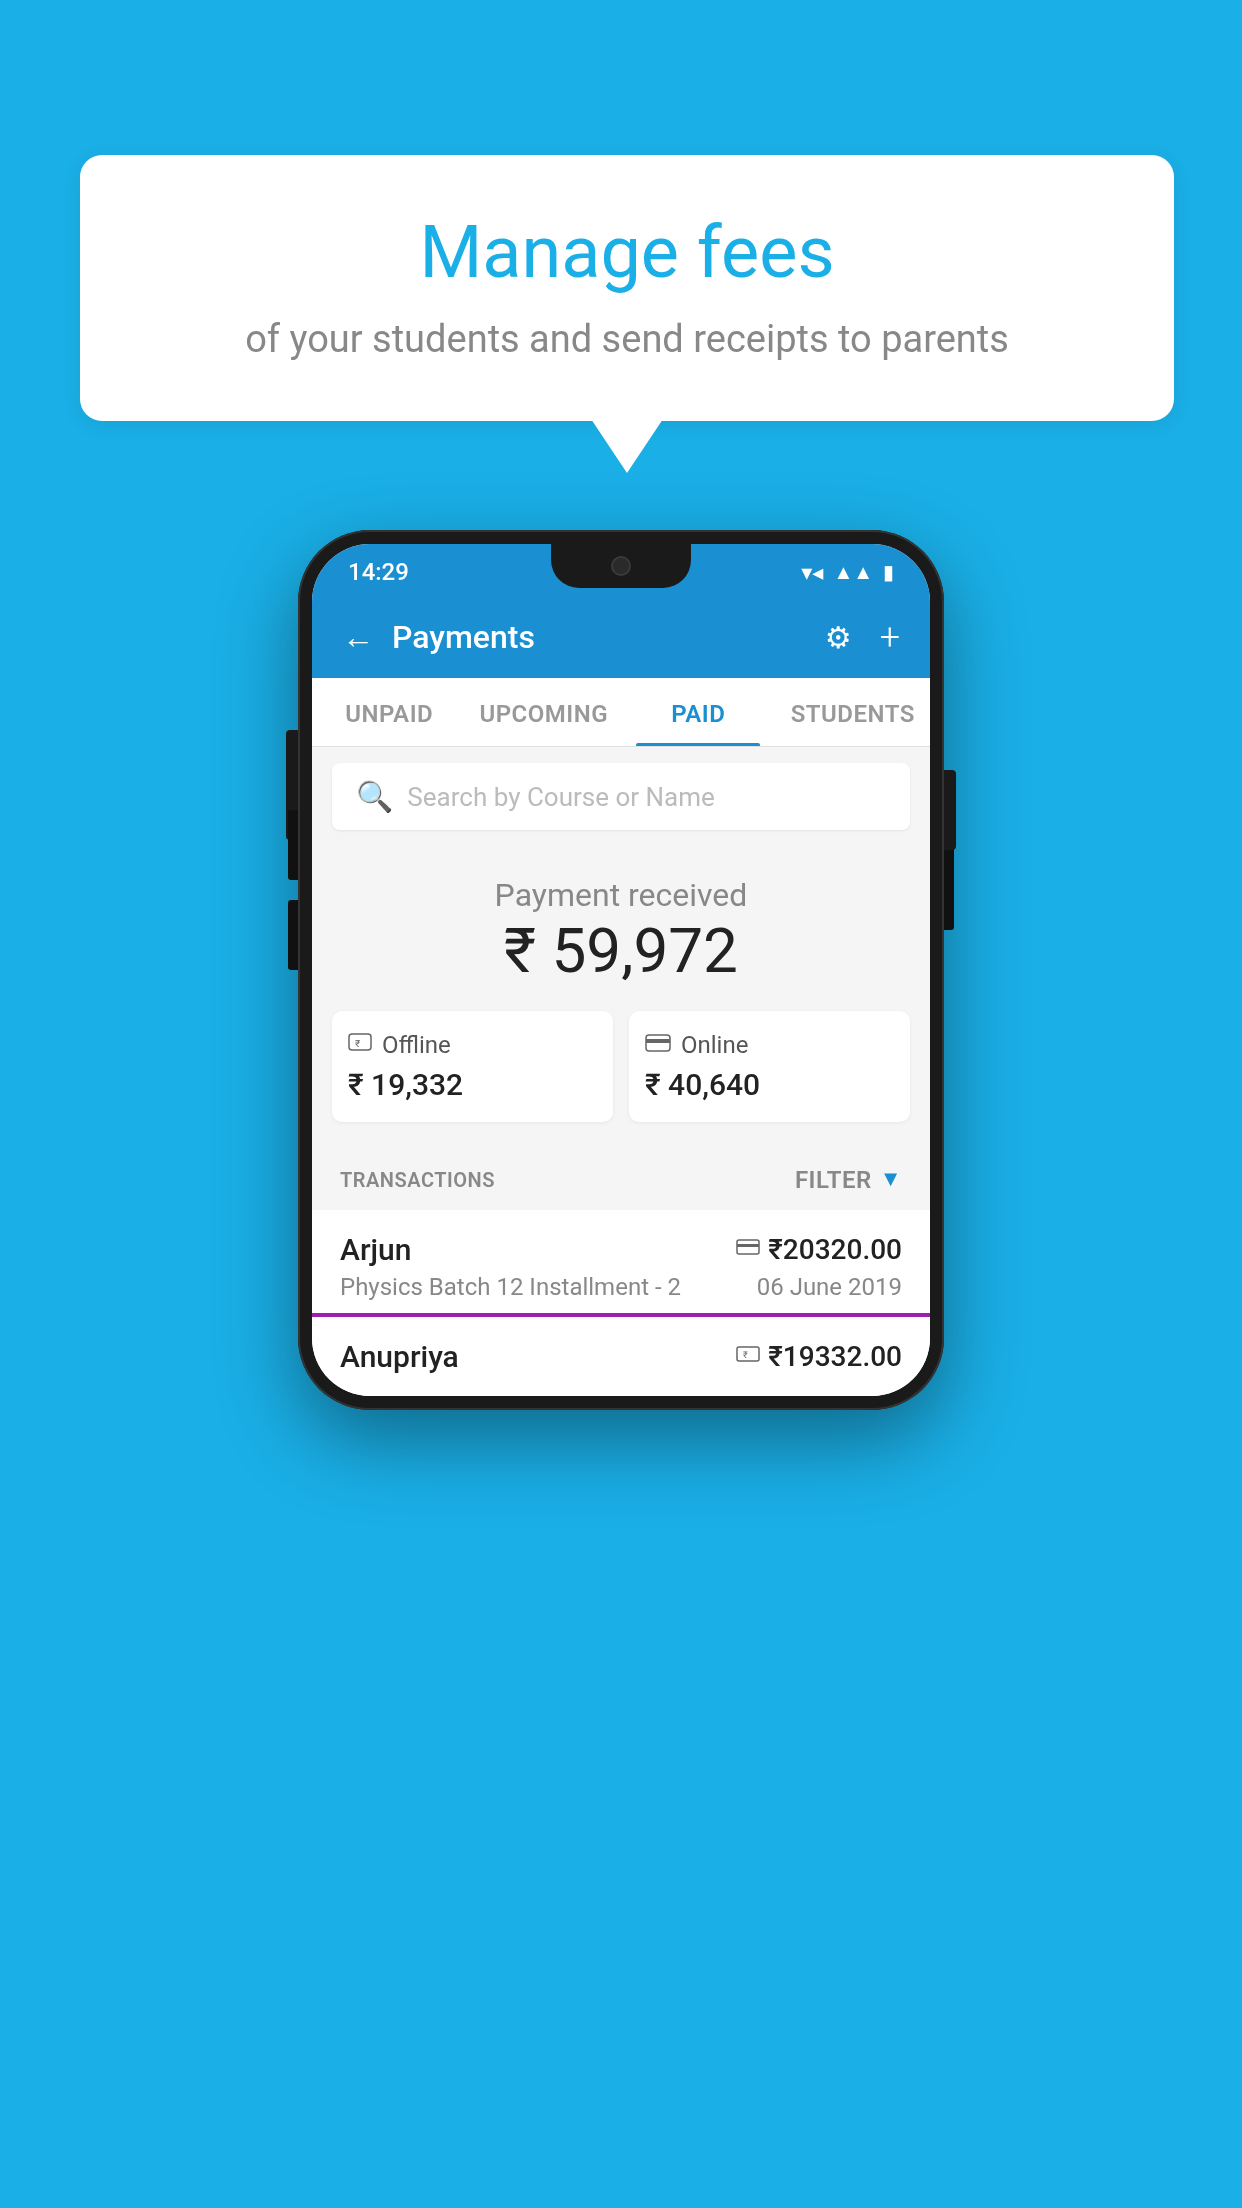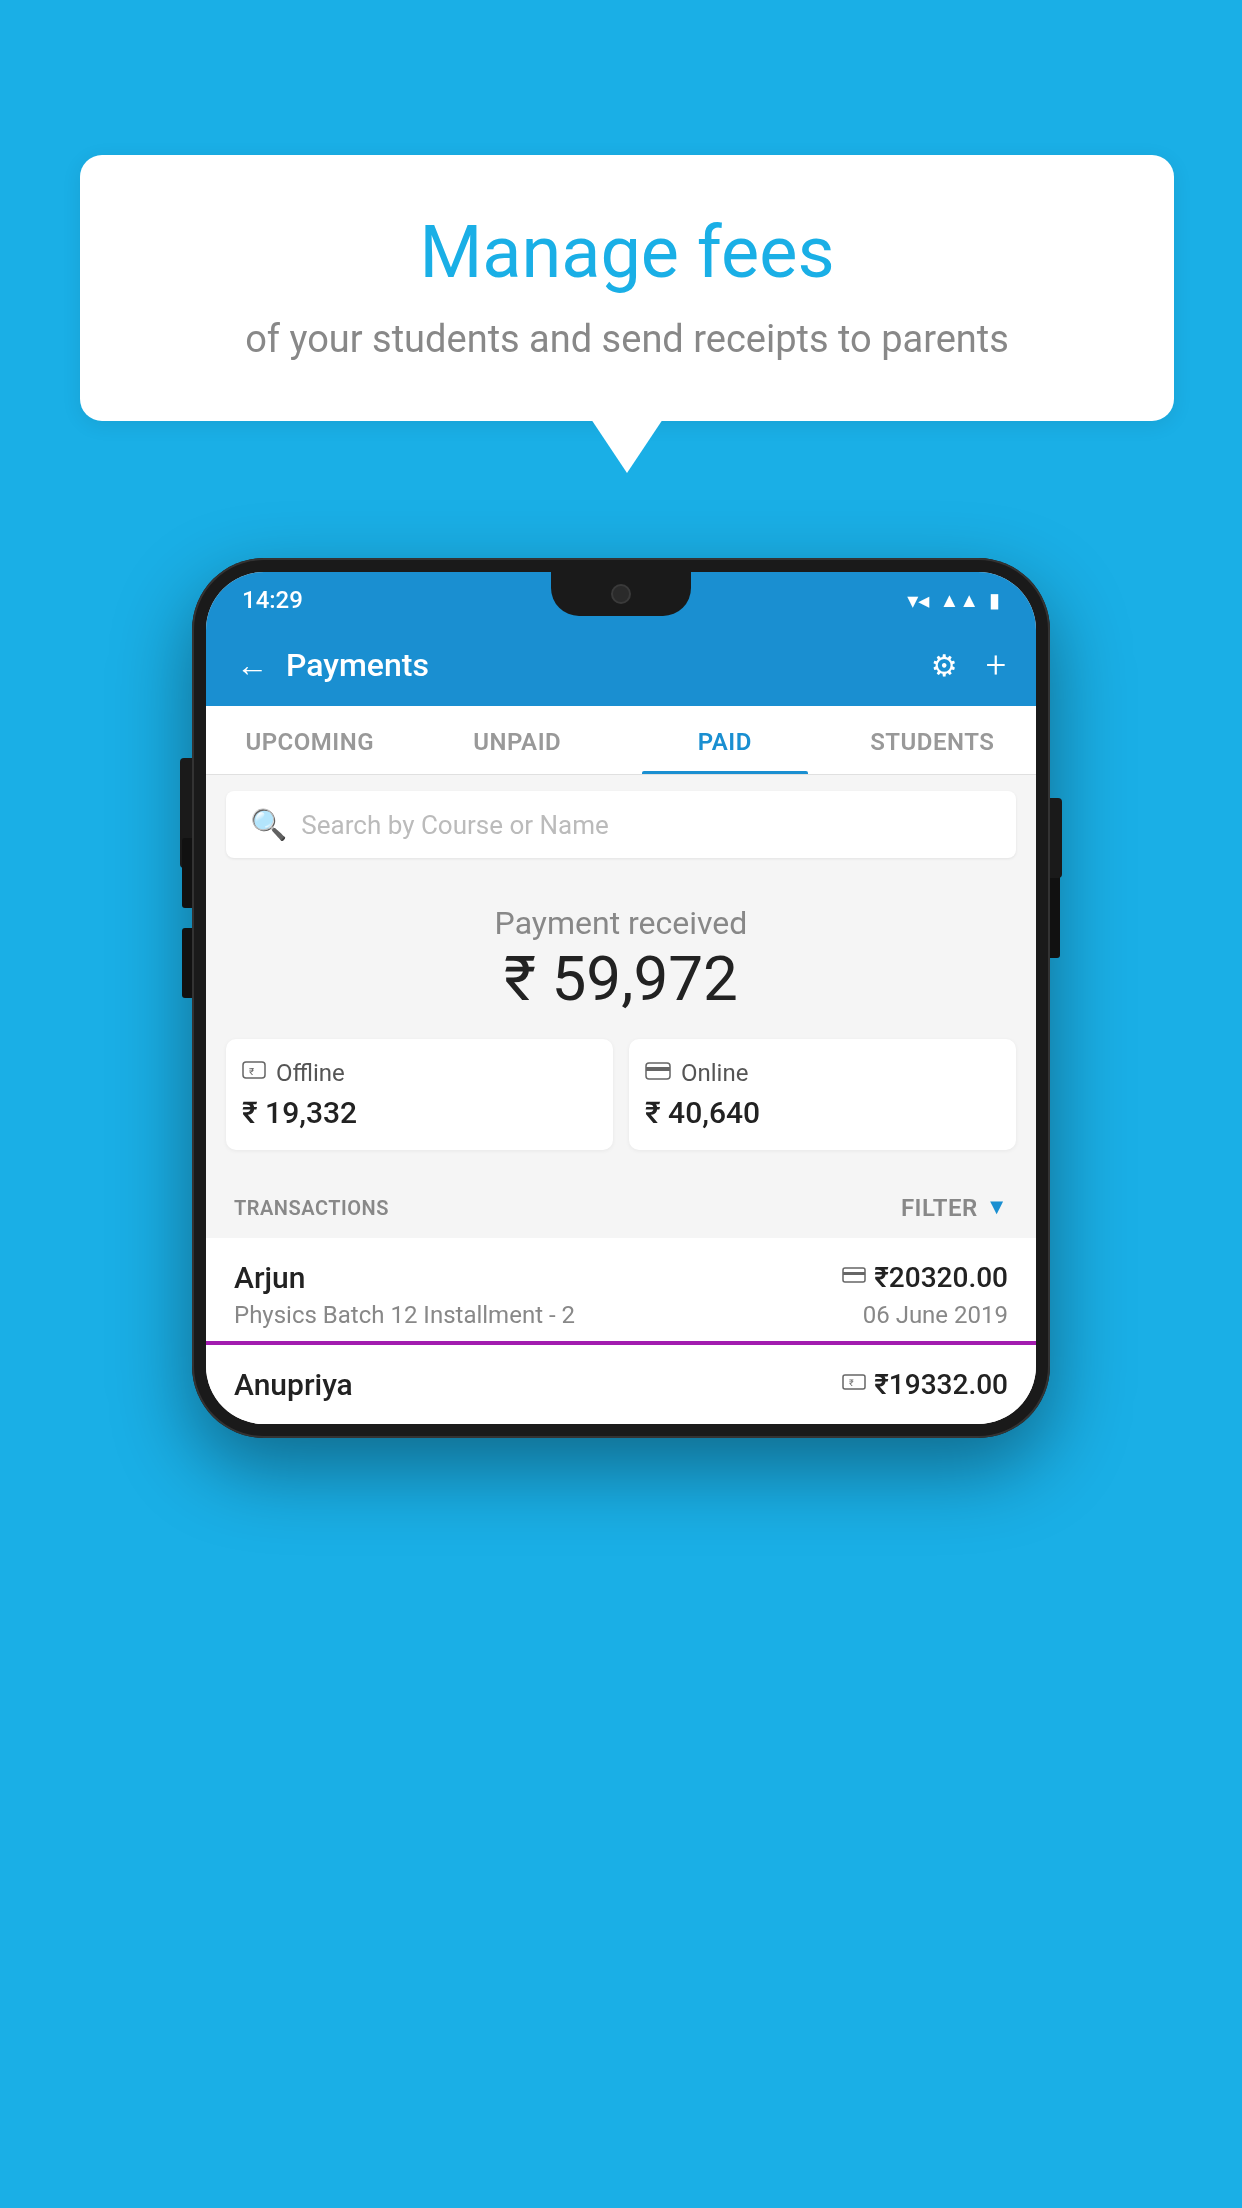--- a/index.html
+++ b/index.html
@@ -52,24 +52,24 @@
 
     .bubble-subtitle {
       color: #888;
       font-size: 38px;
       font-weight: 400;
     }
 
     
     .phone-wrapper {
       position: absolute;
-      top: 558px;
+      top: 530px;
       left: 50%;
       transform: translateX(-50%);
-      width: 858px;
+      width: 646px;
     }
 
     .phone-outer {
       background: #1a1a1a;
       border-radius: 72px;
       padding: 14px;
       box-shadow: 0 30px 80px rgba(0,0,0,0.4), inset 0 0 0 2px #333;
       position: relative;
     }
 
@@ -423,22 +423,22 @@
           <span class="back-arrow">←</span>
           <span class="header-title">Payments</span>
         </div>
         <div class="header-right">
           <span class="gear-icon" style="font-size:30px;">⚙</span>
           <span class="plus-icon" style="font-size:36px;font-weight:300;">+</span>
         </div>
       </div>
 
       <div class="tabs-bar">
+        <div class="tab-item">UNPAID</div>
         <div class="tab-item">UPCOMING</div>
-        <div class="tab-item">UNPAID</div>
         <div class="tab-item active">PAID</div>
         <div class="tab-item">STUDENTS</div>
       </div>
 
       <div class="search-container">
         <div class="search-bar">
           <span class="search-icon-el">🔍</span>
           <span class="search-placeholder">Search by Course or Name</span>
         </div>
       </div>

